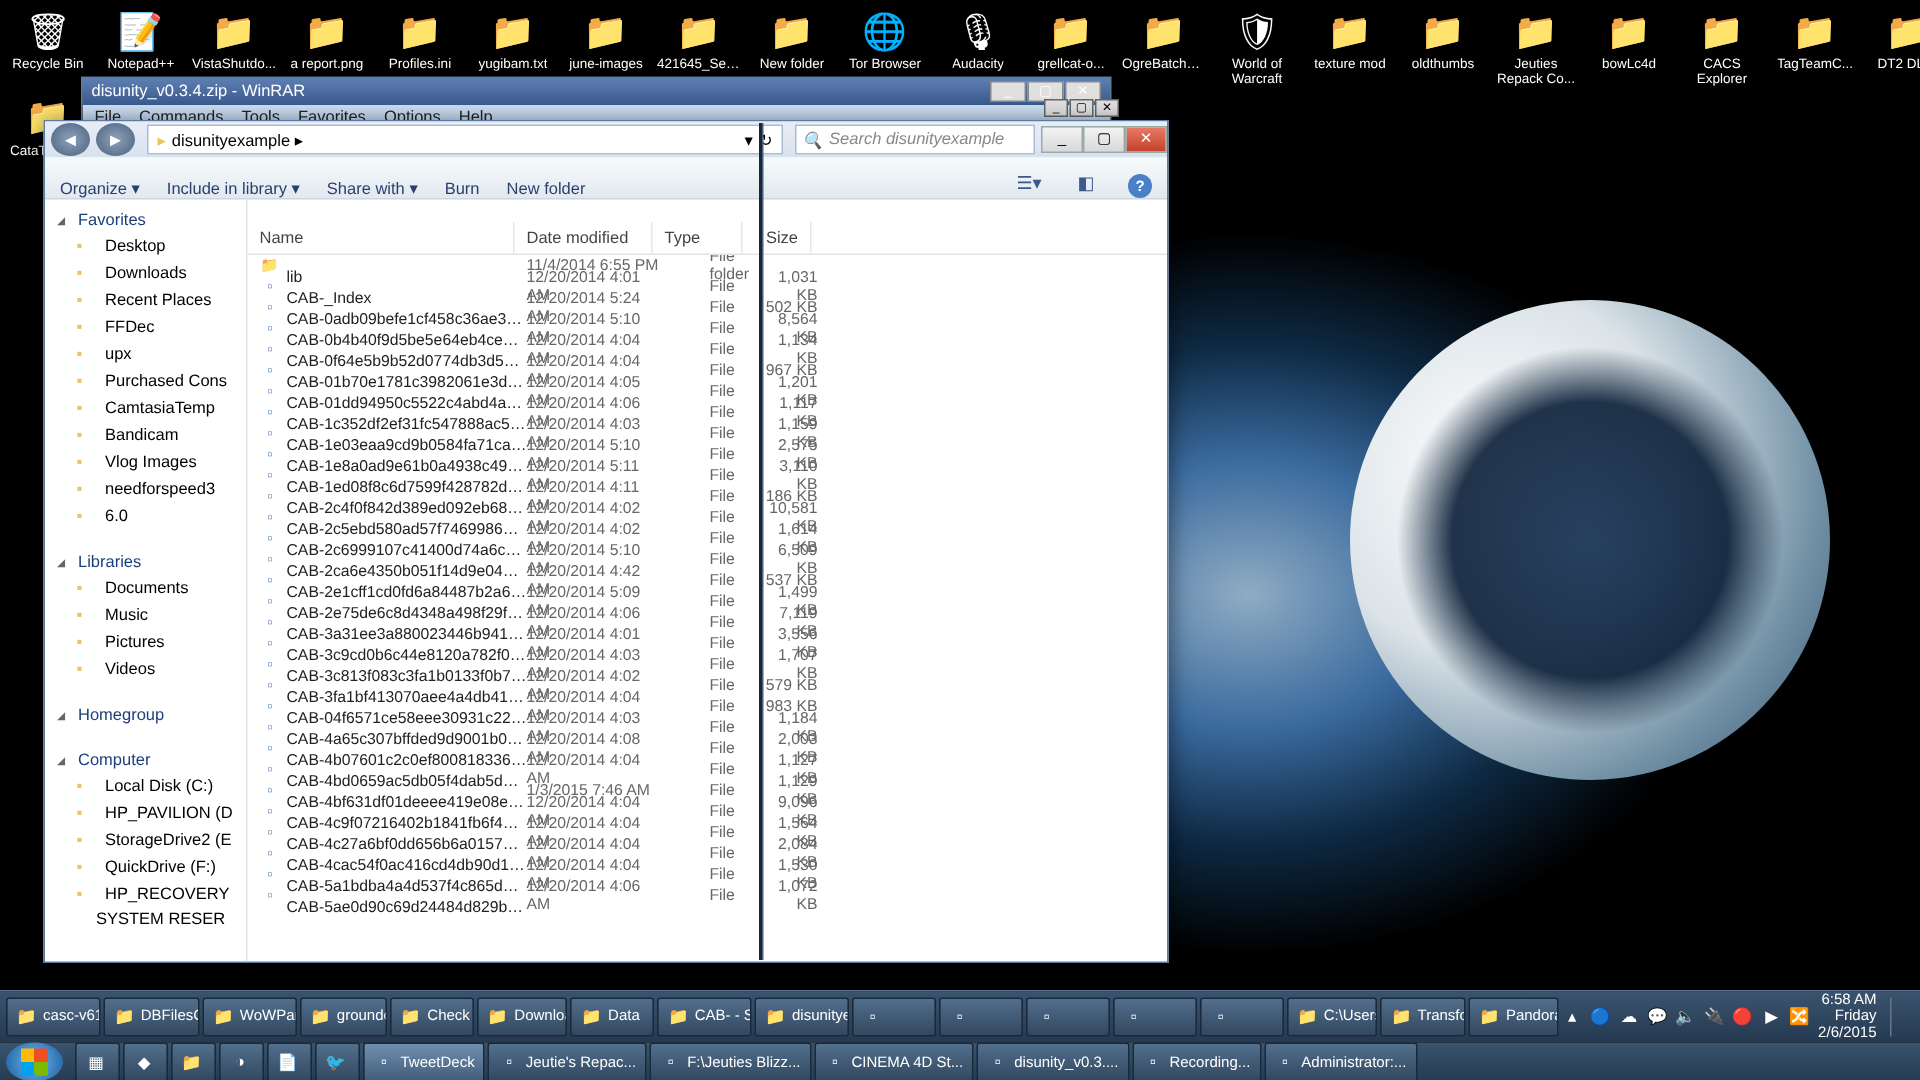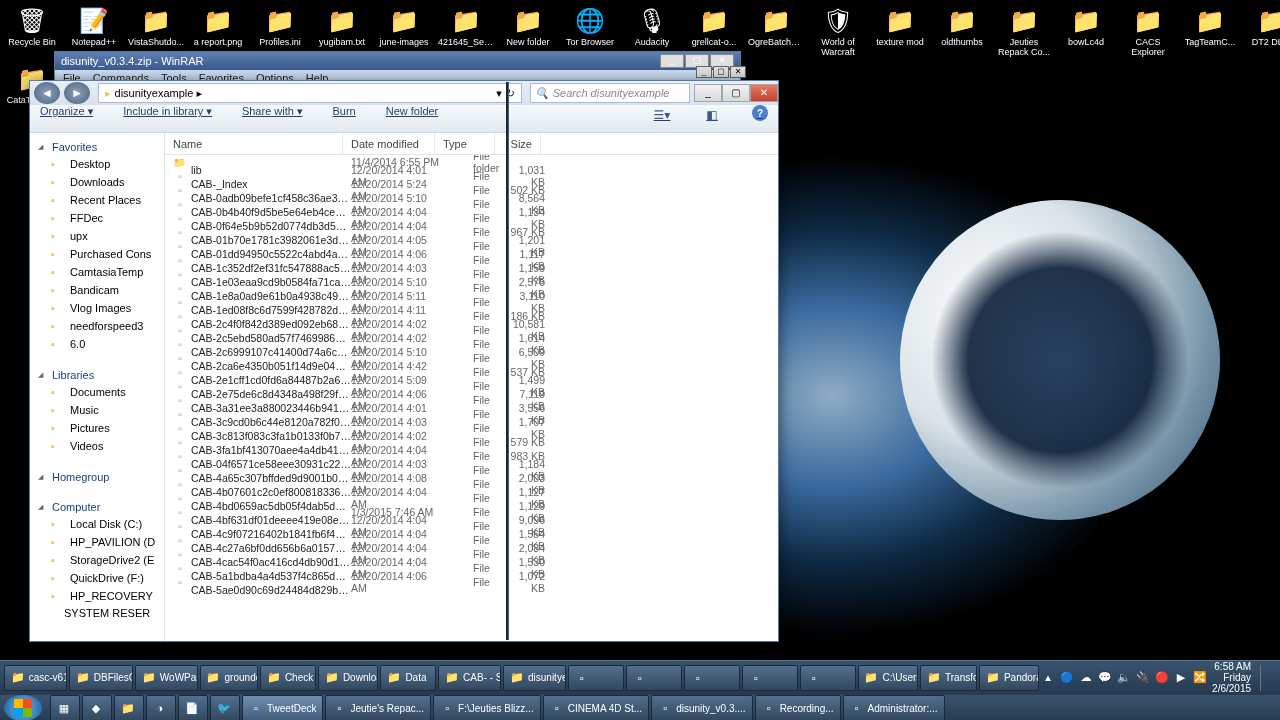--- a/index.html
+++ b/index.html
@@ -31,35 +31,35 @@
 .explorer { position:absolute; top:80px; left:29px; width:750px; height:562px; background:#fff; border:1px solid #5b7aa5; box-shadow:0 2px 14px rgba(0,0,0,.55); display:flex; flex-direction:column; font-size:11px; }
 .ex-titlebar { height:24px; background:linear-gradient(#e8eef6,#d7e2ef); display:flex; justify-content:space-between; align-items:center; padding-left:4px; }
 .ex-nav { display:flex; align-items:center; gap:4px; flex:1; }
 .navbtn { width:26px; height:22px; border-radius:50%; background:radial-gradient(#8ea2ba,#4a607d); display:flex; align-items:center; justify-content:center; color:#fff; font-size:12px; cursor:pointer; }
 .addrbar { flex:1; height:20px; background:#fff; border:1px solid #aabbd3; display:flex; align-items:center; padding:0 6px; gap:4px; font-size:11px; margin:0 4px; }
 .searchbox { width:160px; height:20px; border:1px solid #aabbd3; background:#fff; display:flex; align-items:center; padding:0 4px; gap:4px; color:#888; font-style:italic; margin-right:4px; }
 .winbtns { display:flex; }
 .winbtns span { width:28px; height:18px; background:linear-gradient(#f3f3f3,#d8d8d8); border:1px solid #9aa; text-align:center; font-size:10px; line-height:15px; cursor:pointer; }
 .winbtns .closebtn { background:linear-gradient(#e97a68,#c34129); color:#fff; }
 
-.toolbar { height:28px; background:linear-gradient(#f6fafc,#e2e9ef); border-bottom:1px solid #cdd6df; display:flex; align-items:flex-start; gap:30px; padding:0 10px; font-size:11px; color:#2a3f6b;text-decoration:underline; }
+.toolbar { height:28px; background:linear-gradient(#f6fafc,#e2e9ef); border-bottom:1px solid #cdd6df; display:flex; align-items:flex-end; gap:18px; padding:0 10px; font-size:11px; color:#2a3f6b; }
 .toolbar .titem { cursor:pointer; display:flex; align-items:center; gap:2px; }
 .toolbar .spacer { flex:1; }
 .toolbar .ibtn { width:20px; height:20px; border:1px solid transparent; display:flex; align-items:center; justify-content:center; cursor:pointer; font-size:12px; color:#3a5a8f; }
 .toolbar .helpbtn { background:#4a80c8; color:#fff; border-radius:50%; width:16px; height:16px; font-size:10px; font-weight:bold; }
 
 .ex-body { flex:1; display:flex; overflow:hidden; }
 .navpane { width:135px; border-right:1px solid #e0e4e8; overflow-y:auto; padding:4px 0; }
 .np-section { font-size:11px; color:#1a3f7a; padding:4px 10px 2px 22px; display:flex; align-items:center; gap:6px; font-weight:500; position:relative; }
 .np-section::before { content:"◢"; position:absolute; left:8px; font-size:7px; color:#666; }
 .np-item { font-size:11px; color:#000; padding:2px 4px 2px 34px; display:flex; align-items:center; gap:6px; cursor:pointer; position:relative; white-space:nowrap; overflow:hidden; text-overflow:ellipsis; }
 .np-item .ni { width:14px; height:14px; display:inline-flex; align-items:center; justify-content:center; font-size:11px; margin-left:-18px; margin-right:4px; }
 
 .filepane { flex:1; display:flex; flex-direction:column; overflow:hidden; }
-.colhead { height:22px; border-bottom:1px solid #e0e4e8; display:flex; align-items:center; font-size:11px; color:#444; }
+.colhead { height:22px; border-bottom:1px solid #e0e4e8; display:flex; align-items:center; font-size:11px; color:#444;margin-top:15px; }
 .ch { padding:0 8px; border-right:1px solid #e8e8e8; height:100%; display:flex; align-items:center; }
 .ch.name { width:178px;} .ch.date{width:92px;} .ch.type{width:60px;} .ch.size{width:46px; justify-content:flex-end;} 
 .filelist { flex:1; overflow-y:auto; overflow-x:hidden; }
 .filelist::-webkit-scrollbar { width:16px; }
 .filelist::-webkit-scrollbar-track { background:#f0f0f0; }
 .filelist::-webkit-scrollbar-thumb { background:#c5c5c5; border:1px solid #a8a8a8; }
 .frow { display:flex; align-items:center; height:14px; font-size:10.5px; color:#222; cursor:default; padding-left:8px; }
 .frow .ic { width:14px;height:13px; margin-right:4px; display:inline-flex; align-items:center; justify-content:center; font-size:10px; color:#5682b9; }
 .frow .fname { width:160px; white-space:nowrap; overflow:hidden; text-overflow:ellipsis;margin-top:16px; }
 .frow .fdate { width:92px; color:#666; }

